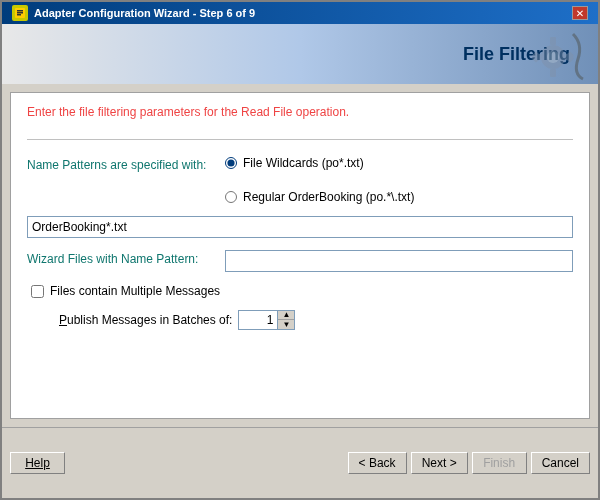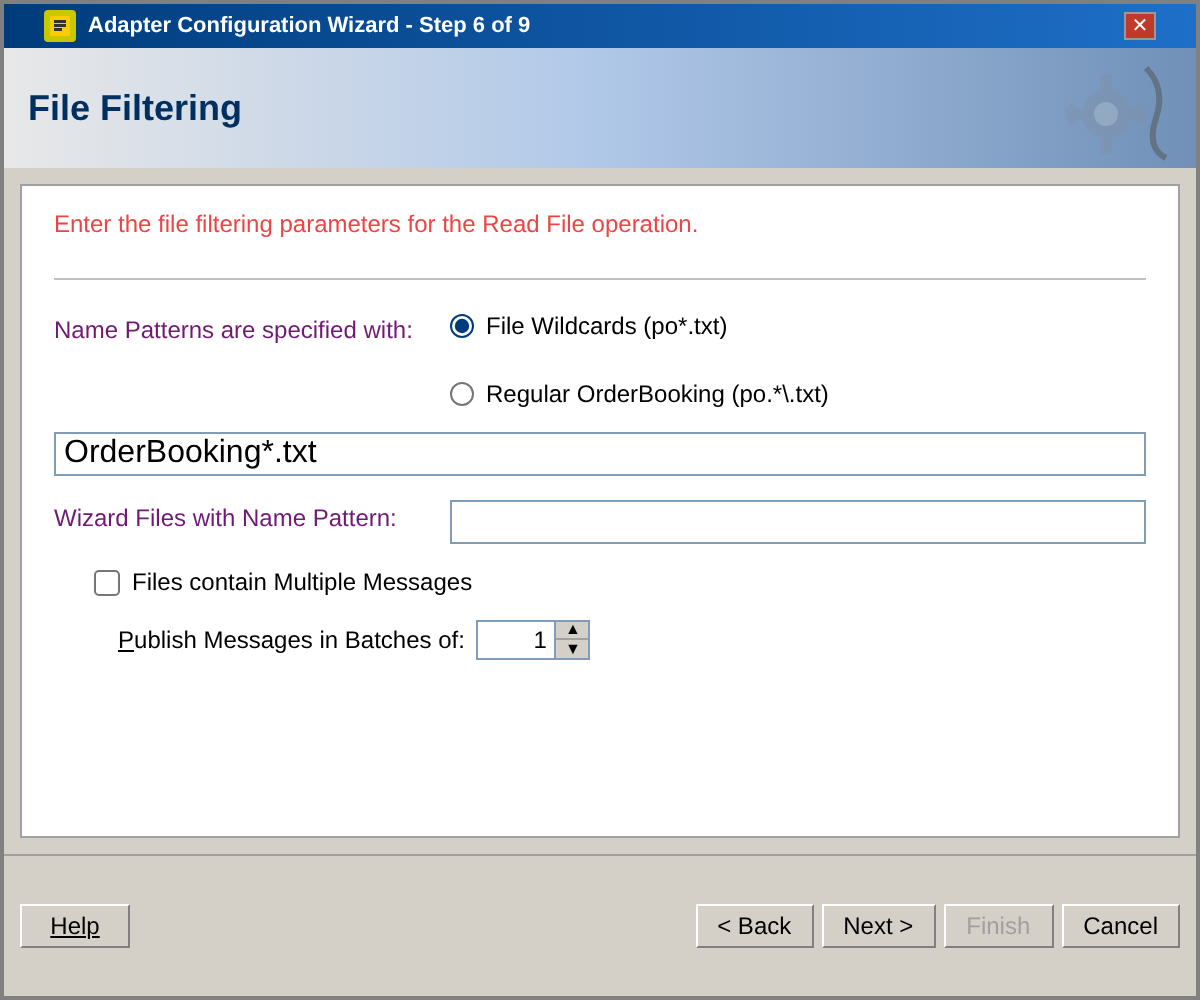--- a/index.html
+++ b/index.html
@@ -15,21 +15,21 @@
       width: 600px;
       height: 500px;
       border: 2px solid #808080;
       display: flex;
       flex-direction: column;
       background: #d4d0c8;
     }
     .title-bar {
       background: linear-gradient(to right, #003c7c, #1e6fc8);
       color: white;
-      padding: 3px 20px;
+      padding: 3px 10px;
       display: flex;
       align-items: center;
       justify-content: space-between;
       height: 22px;
     }
     .title-bar-left {
       display: flex;
       align-items: center;
       gap: 6px;
     }
@@ -57,23 +57,24 @@
       font-size: 10px;
       display: flex;
       align-items: center;
       justify-content: center;
     }
     .header-band {
       background: linear-gradient(to right, #e8e8e8, #b0c8e8, #7090b8);
       height: 60px;
       display: flex;
       align-items: center;
-      padding: 0 12px;
+      padding: 0 28px;
       position: relative;
       overflow: hidden;
+      justify-content: flex-end;
     }
     .header-title {
       font-size: 18px;
       font-weight: bold;
       color: #003060;
     }
     .header-gear {
       position: absolute;
       right: 10px;
       top: 5px;
@@ -98,21 +99,21 @@
     }
     .form-row {
       display: flex;
       align-items: flex-start;
       gap: 8px;
     }
     .form-label {
       width: 190px;
       min-width: 190px;
       font-size: 12px;
-      color: #701a75;
+      color: #0f766e;
       padding-top: 2px;
     }
     .form-control {
       flex: 1;
     }
     .radio-group {
       display: flex;
       flex-direction: column;
       gap: 20px;
     }
@@ -125,29 +126,29 @@
     .radio-input {
       width: 12px;
       height: 12px;
       accent-color: #003c7c;
     }
     .text-input {
       width: 100%;
       height: 22px;
       border: 1px solid #7f9db9;
       padding: 2px 4px;
-      font-size: 16px;
+      font-size: 12px;
       background: white;
     }
     .checkbox-row {
       display: flex;
       align-items: center;
       gap: 6px;
       font-size: 12px;
-      margin-left: 20px;
+      margin-left: 4px;
     }
     .batch-row {
       display: flex;
       align-items: center;
       gap: 6px;
       font-size: 12px;
       margin-left: 32px;
     }
     .spinner-container {
       display: flex;

